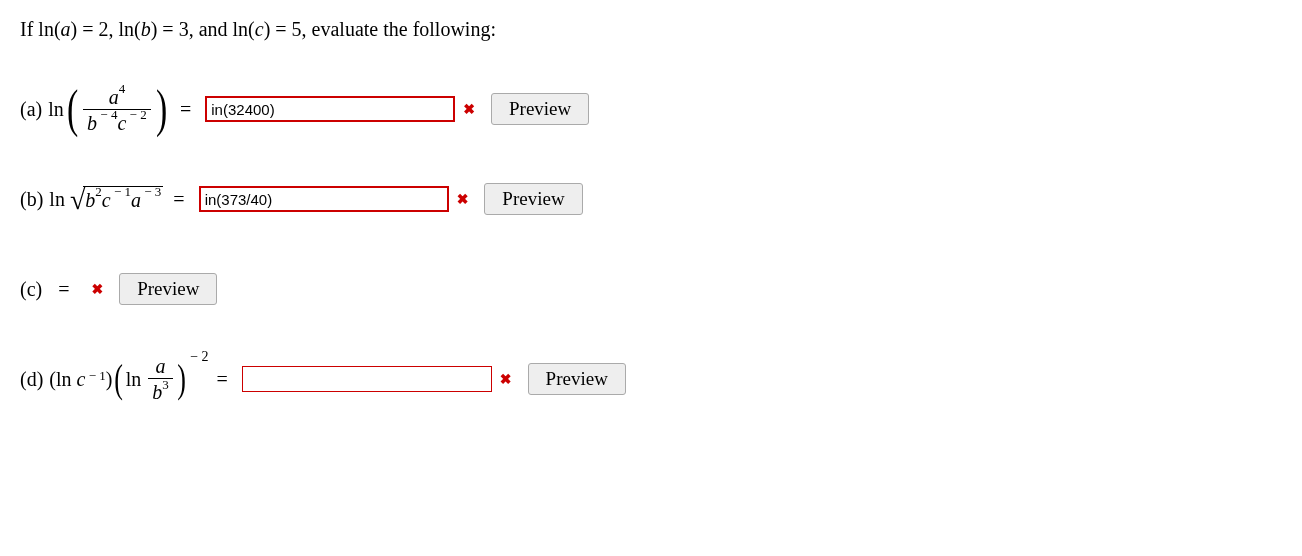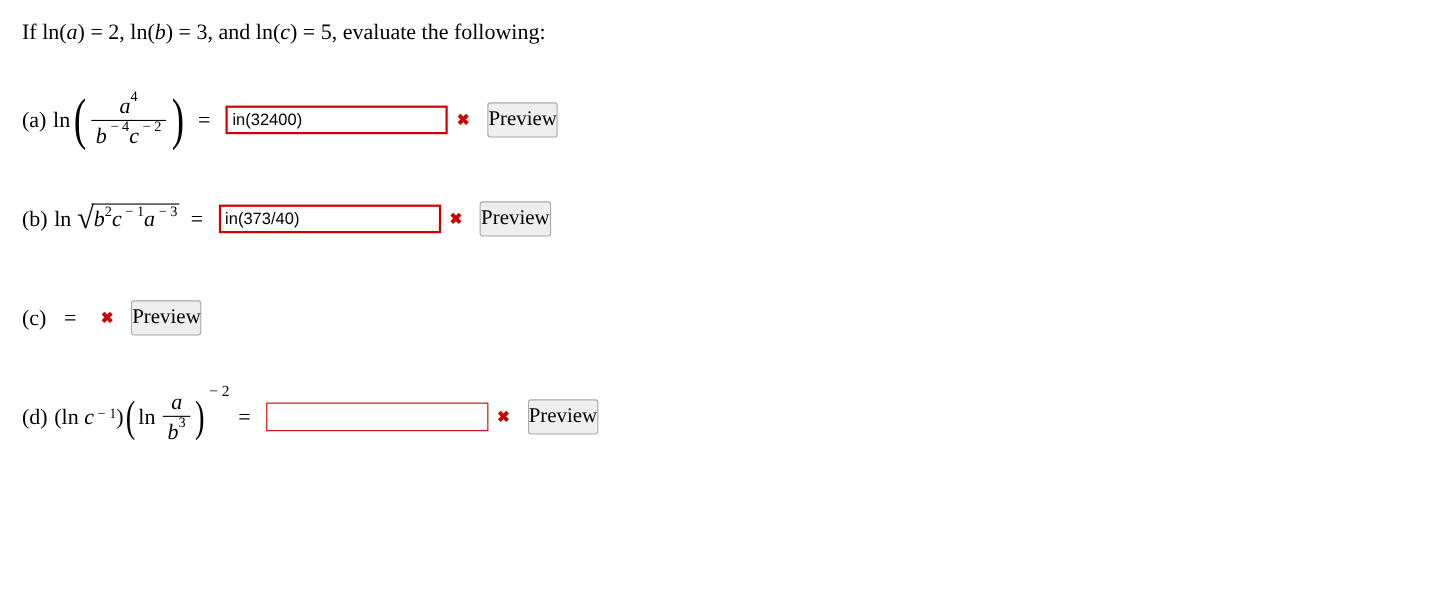--- a/index.html
+++ b/index.html
@@ -20,21 +20,21 @@
     min-height:60px;
   }
   .expr{
     display:flex;
     align-items:center;
     white-space:nowrap;
   }
   .lbl{margin-right:6px;}
   .eq{margin:0 14px 0 10px;}
   .answer{
-    width:202px;
+    width:250px;
     height:26px;
     box-sizing:border-box;
     border:2px solid #c00;
     padding:1px 4px;
     font-family:Arial,Helvetica,sans-serif;
     font-size:15px;
     outline:none;
   }
   .answer.blank{border:1.5px solid #c00;}
   .mark{
@@ -43,21 +43,21 @@
     font-family:Arial,sans-serif;
     font-size:14px;
     margin:0 16px 0 8px;
   }
   .preview{
     font-family:"Times New Roman",serif;
     font-size:19px;
     background:#eee;
     border:1px solid #aaa;
     border-radius:3px;
-    padding:4px 0;
+    padding:4px 17px;
     cursor:pointer;
   }
   
   .paren{
     display:inline-flex;
     align-items:center;
   }
   .paren::before,.paren::after{
     font-size:52px;
     line-height:52px;

